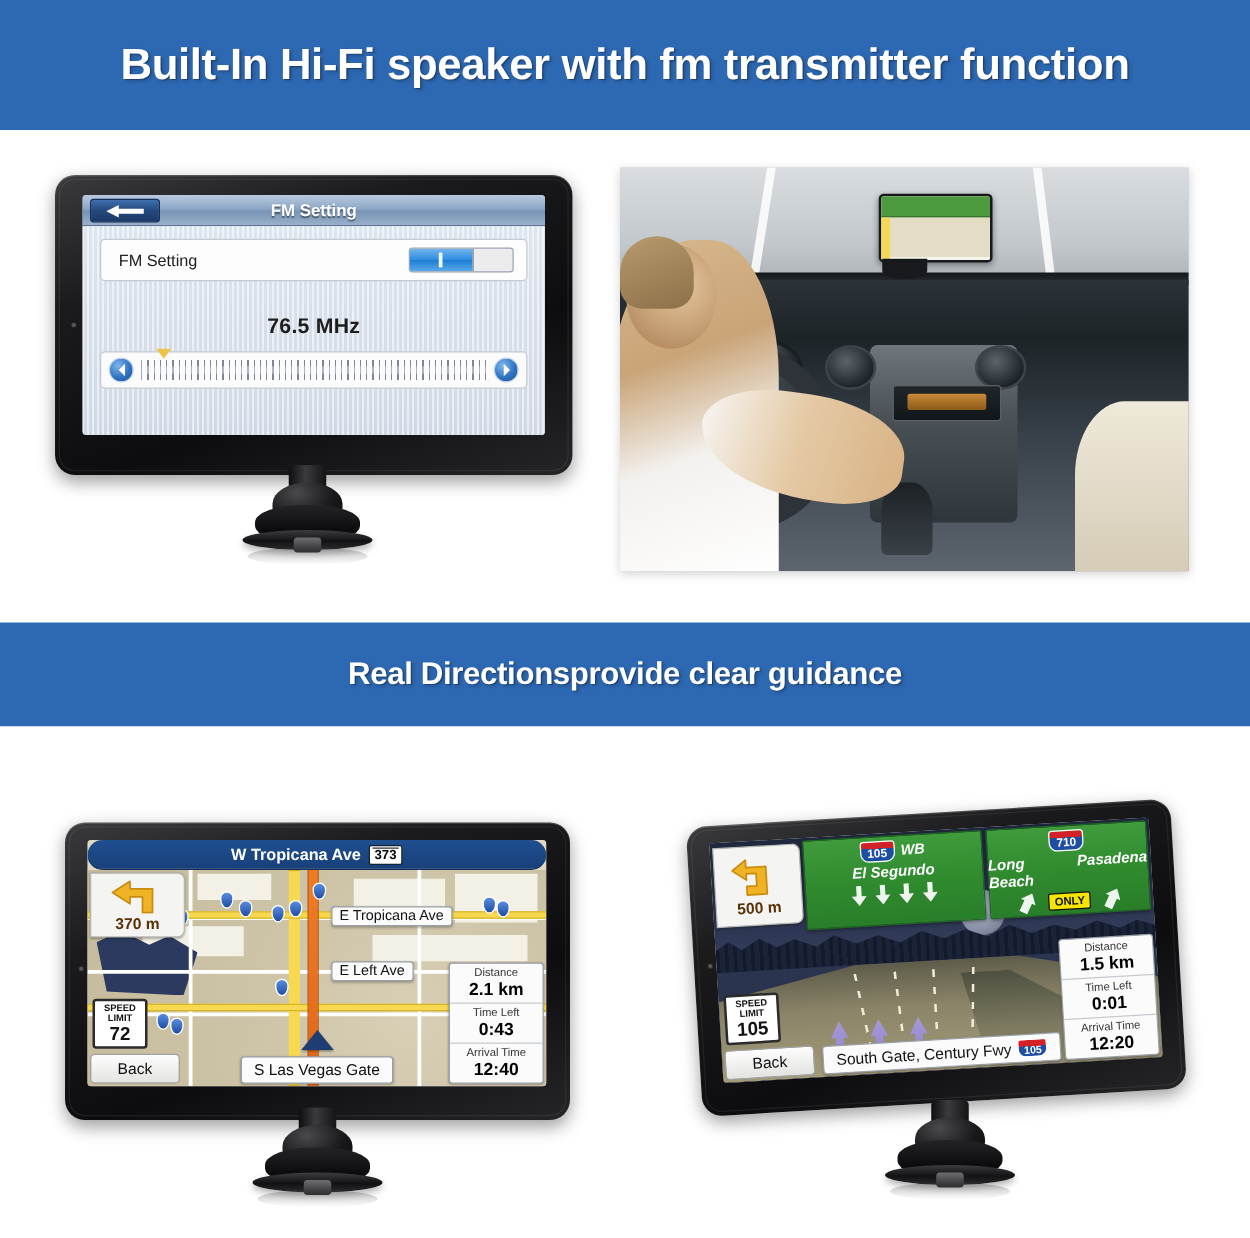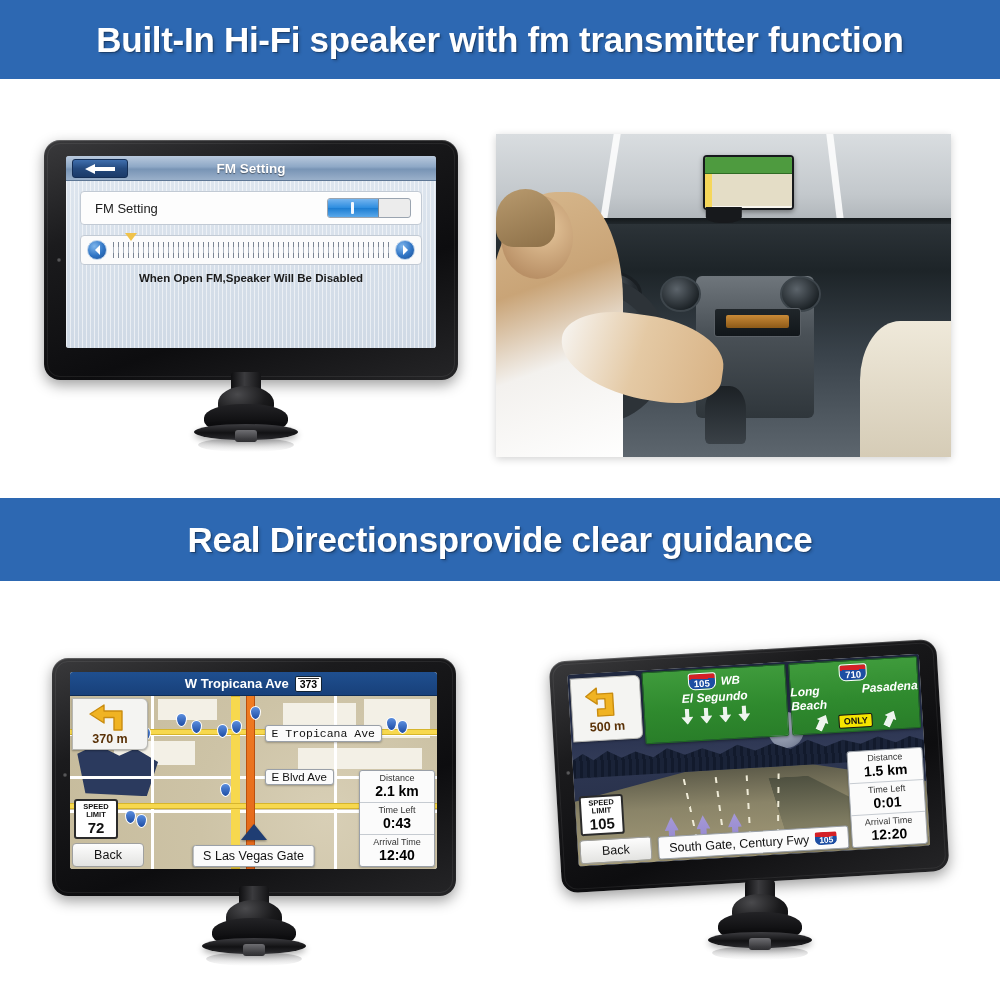--- a/index.html
+++ b/index.html
@@ -17,24 +17,24 @@
     background: #2D68B2;
     display: flex; align-items: center; justify-content: center;
   }
   .banner-text {
     color: #ffffff;
     font-weight: bold;
     letter-spacing: -0.3px;
     text-shadow: 1px 1px 0 rgba(0,0,0,0.25), 2px 2px 3px rgba(0,0,0,0.20);
     white-space: nowrap;
   }
-  #banner-top { top: 0; height: 79px; }
+  #banner-top { top: 0; height: 104px; }
   #banner-top .banner-text { font-size: 35px; }
   #banner-mid { top: 498px; height: 83px; }
-  #banner-mid .banner-text { font-size: 35px; }
+  #banner-mid .banner-text { font-size: 25px; }
 
   
   .device { position: absolute; }
   .bezel {
     position: absolute; left: 0; top: 0; width: 100%; height: 100%;
     background: linear-gradient(160deg,#3a3a3c 0%,#1b1b1d 28%,#0d0d0f 65%,#252527 100%);
     border-radius: 16px;
     box-shadow: 0 5px 14px rgba(0,0,0,0.38), inset 0 1px 1px rgba(255,255,255,0.22);
   }
   .bezel::after {
@@ -281,20 +281,21 @@
   #device-nav1 .screen { left: 18px; top: 14px; width: 367px; height: 197px; }
   #device-nav1 .powerled { left: 11px; top: 115px; }
   #mount-nav1 { left: 184px; top: 886px; width: 140px; height: 86px; }
 
   .nav-screen { position:relative; width:100%; height:100%; background:#e0d8c2; }
   .nav-topbar {
     position:absolute; left:0; top:0; width:100%; height:24px;
     background: linear-gradient(180deg,#1f4f8f 0%,#18407a 100%);
     display:flex; align-items:center; justify-content:center; gap:6px;
     border-bottom:1px solid #0f2d57;
+    border-radius:12px;
   }
   .nav-street { color:#fff; font-size:13px; font-weight:bold; }
   .route-shield {
     background:#fff; color:#000; font-size:10.5px; font-weight:bold;
     padding:0 4px; border-radius:2px; border:1px solid #123; line-height:14px;
     position:relative;
   }
   .route-shield::before{
     content:""; position:absolute; left:2px; right:2px; top:1px; height:1px; background:#333;
   }
@@ -492,38 +493,38 @@
       <div class="fm-body">
         <div class="fm-row">
           <span class="fm-row-label">FM Setting</span>
           <div class="fm-toggle">
             <div class="on">
               <div class="knob"></div>
             </div>
           </div>
         </div>
 
+        <div class="fm-freq">76.5 MHz</div>
 
         <div class="fm-ruler">
           <div class="fm-arrow">
             <svg width="9" height="10" viewBox="0 0 9 10">
               <path d="M7 0 L2 5 L7 10 Z" fill="#ffffff"></path>
             </svg>
           </div>
           <div class="fm-ticks">
             <div class="fm-marker"></div>
           </div>
           <div class="fm-arrow">
             <svg width="9" height="10" viewBox="0 0 9 10">
               <path d="M2 0 L7 5 L2 10 Z" fill="#ffffff"></path>
             </svg>
           </div>
         </div>
 
-        <div class="fm-note">When Open FM,Speaker Will Be Disabled</div>
       </div>
 
     </div>
   </div>
   <div class="mount" id="mount-fm">
     <div class="neck"></div>
     <div class="ball"></div>
     <div class="cup"></div>
     <div class="base"></div>
     <div class="tab"></div>
@@ -596,22 +597,22 @@
           <div class="poi" style="left:19%;top:18%;"></div>
           <div class="poi" style="left:40%;top:16%;"></div>
           <div class="poi" style="left:44%;top:14%;"></div>
           <div class="poi" style="left:49%;top:6%;"></div>
           <div class="poi" style="left:86%;top:12%;"></div>
           <div class="poi" style="left:89%;top:14%;"></div>
           <div class="poi" style="left:41%;top:50%;"></div>
           <div class="poi" style="left:15%;top:66%;"></div>
           <div class="poi" style="left:18%;top:68%;"></div>
 
-          <div class="map-label" style="left:53%;top:17%;font-family:Liberation Mono, monospace;">E Tropicana Ave</div>
-          <div class="map-label" style="left:53%;top:42%;">E Blvd Ave</div>
+          <div class="map-label" style="left:53%;top:17%;">E Tropicana Ave</div>
+          <div class="map-label" style="left:53%;top:42%;">E Left Ave</div>
 
           <div class="car-cursor"></div>
         </div>
 
         <div class="turn-card">
           <svg width="44" height="28" viewBox="0 0 44 28">
             <path d="M16 2 L2 11 L16 20 L16 14.5 L26 14.5 L26 27 L34 27 L34 8 L16 8 Z" fill="#f0b323" stroke="#c98c10" stroke-width="1.4" stroke-linejoin="round"></path>
           </svg>
           <span class="turn-dist">370 m</span>
         </div>

